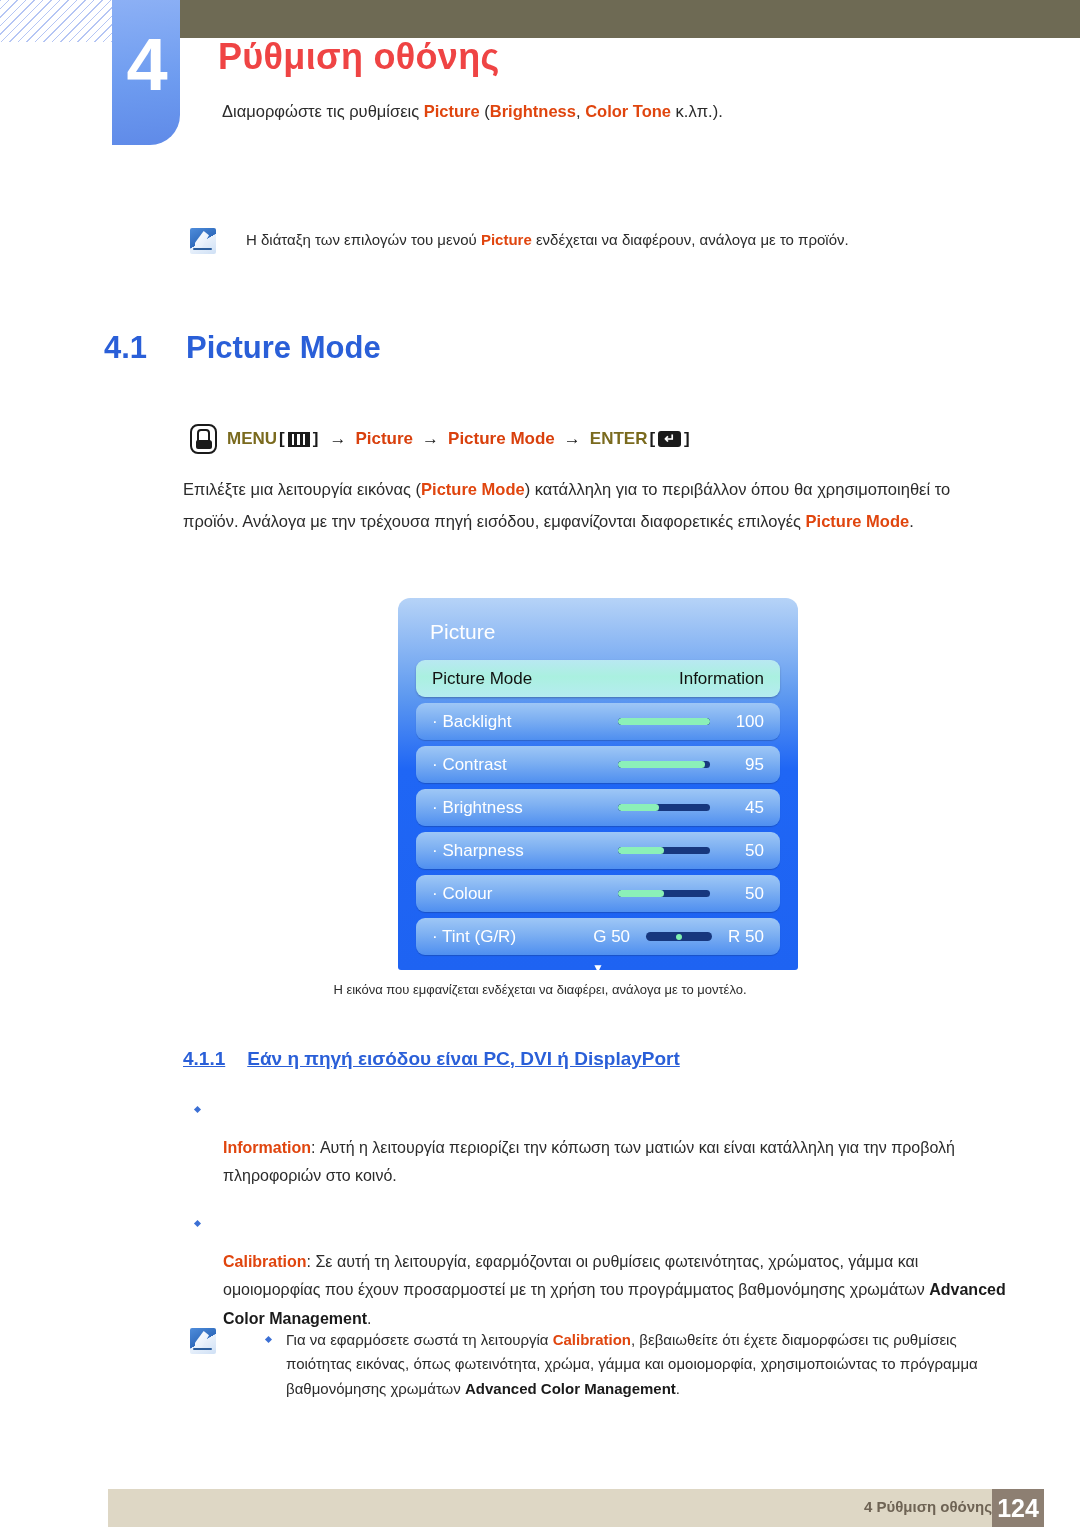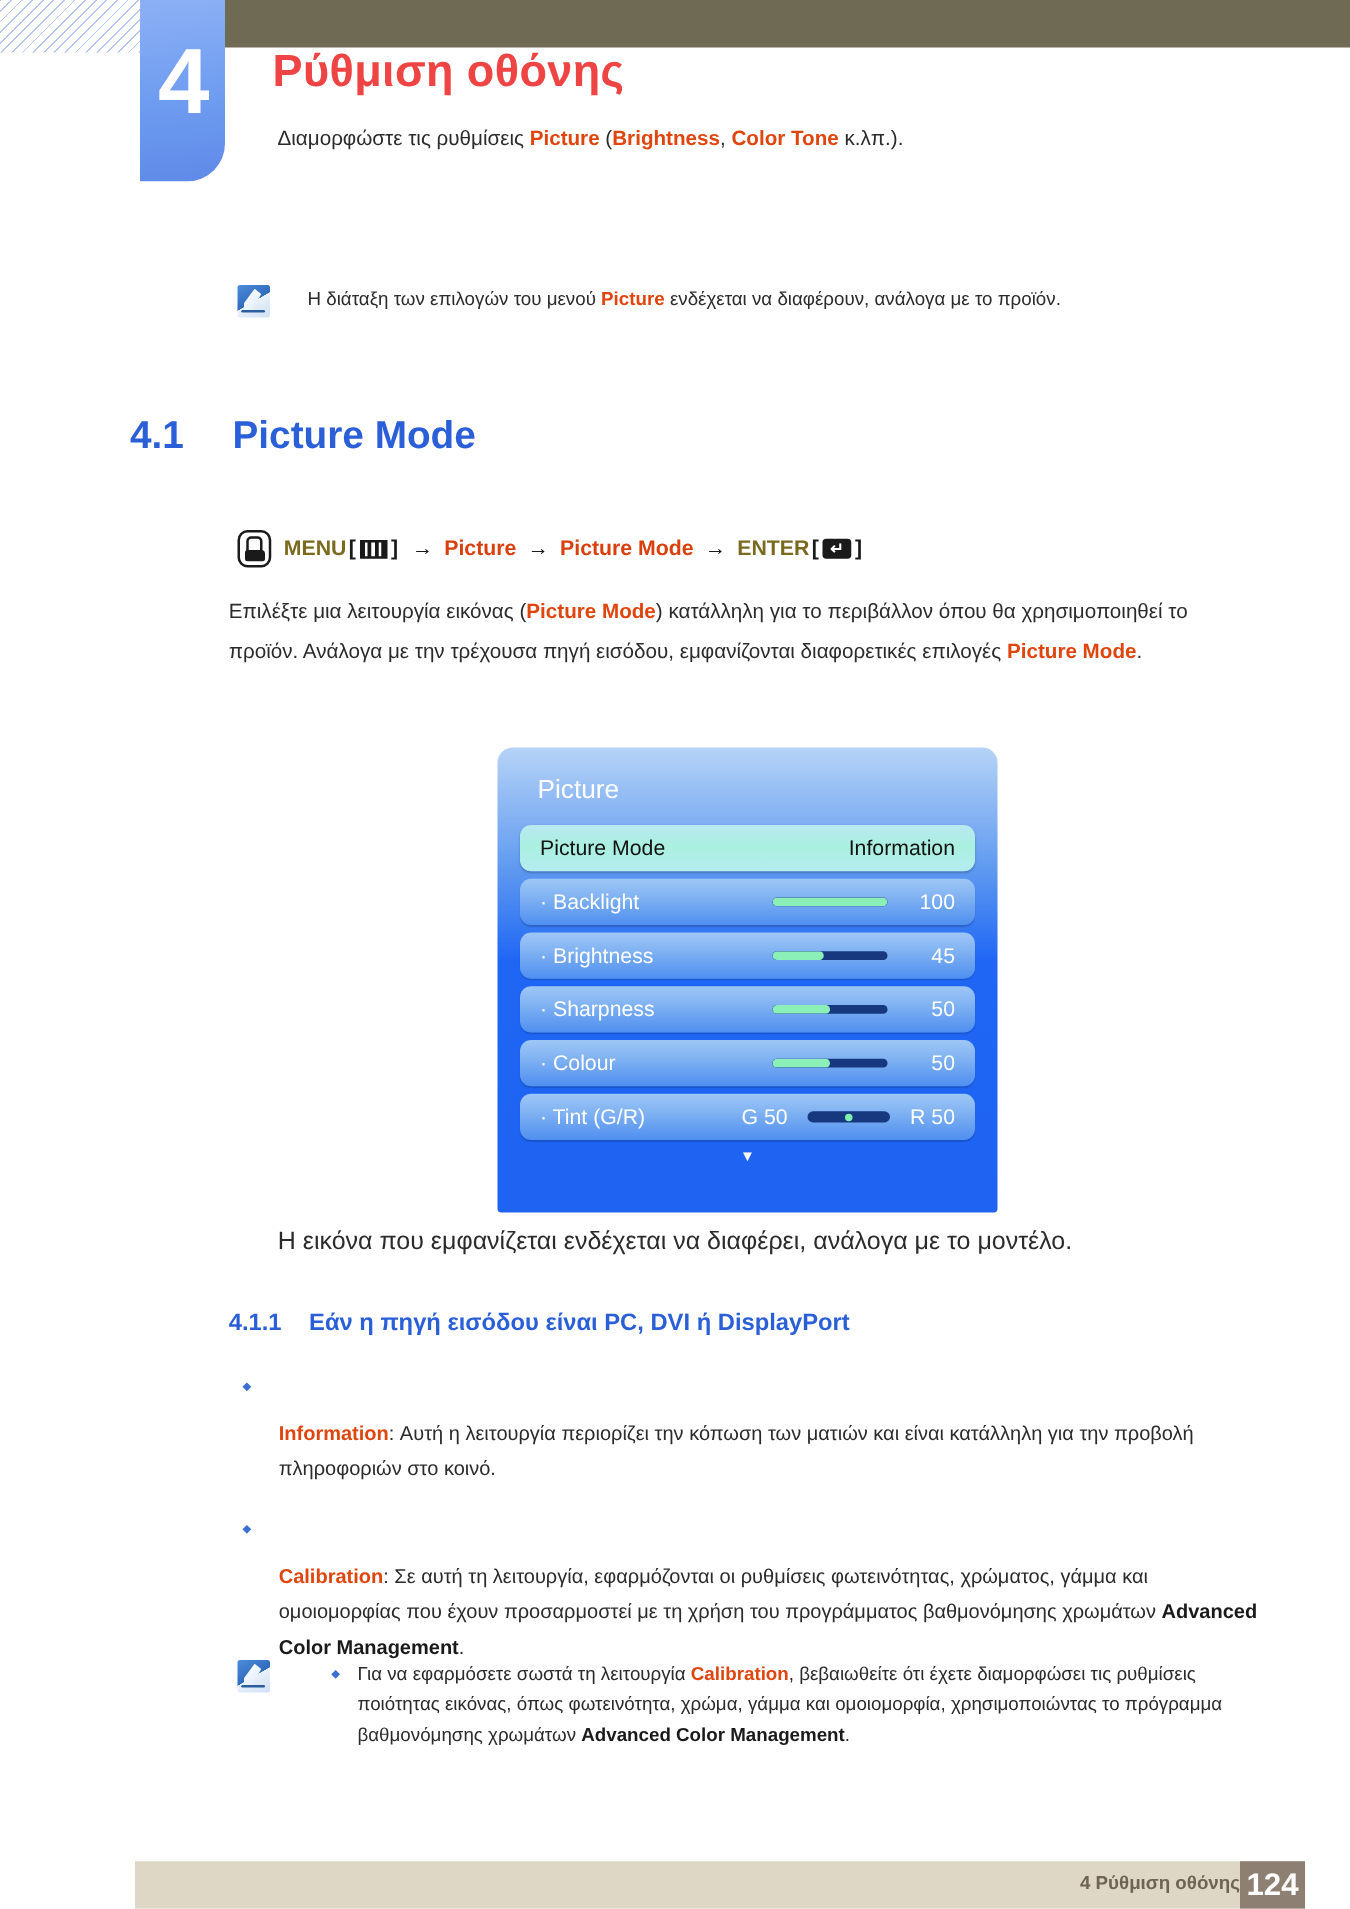--- a/index.html
+++ b/index.html
@@ -111,20 +111,21 @@
   .h-section .num { width: 82px; }
 
   .h-sub {
     position: absolute;
     left: 183px; top: 1048px;
     font-size: 19px;
     font-weight: bold;
     color: #2a5fd8;
     display: flex;
     align-items: baseline;
+    text-decoration: underline;
   }
   .h-sub .num { margin-right: 22px; }
 
   
   .menupath {
     position: absolute;
     left: 190px; top: 424px;
     display: flex;
     align-items: center;
     font-size: 17px;
@@ -274,21 +275,21 @@
     color: #ffffff;
     font-size: 12px;
     margin-top: 2px;
   }
 
   .caption {
     position: absolute;
     left: 0; top: 982px;
     width: 1080px;
     text-align: center;
-    font-size: 20px;
+    font-size: 13px;
     color: #2b2b2b;
   }
 
   
   .bullets {
     position: absolute;
     left: 183px; top: 1098px;
     width: 826px;
   }
   .bullet {
@@ -400,20 +401,28 @@
 
   <div class="osd-row normal">
     <span class="osd-label">· Backlight</span>
     <span class="osd-spacer"></span>
     <span class="slider">
         <i class="fill" style="display:block;width:100%"></i>
       </span>
     <span class="osd-value">100</span>
   </div>
 
+  <div class="osd-row normal">
+    <span class="osd-label">· Contrast</span>
+    <span class="osd-spacer"></span>
+    <span class="slider">
+        <i class="fill" style="display:block;width:95%"></i>
+      </span>
+    <span class="osd-value">95</span>
+  </div>
 
   <div class="osd-row normal">
     <span class="osd-label">· Brightness</span>
     <span class="osd-spacer"></span>
     <span class="slider">
         <i class="fill" style="display:block;width:45%"></i>
       </span>
     <span class="osd-value">45</span>
   </div>
 

